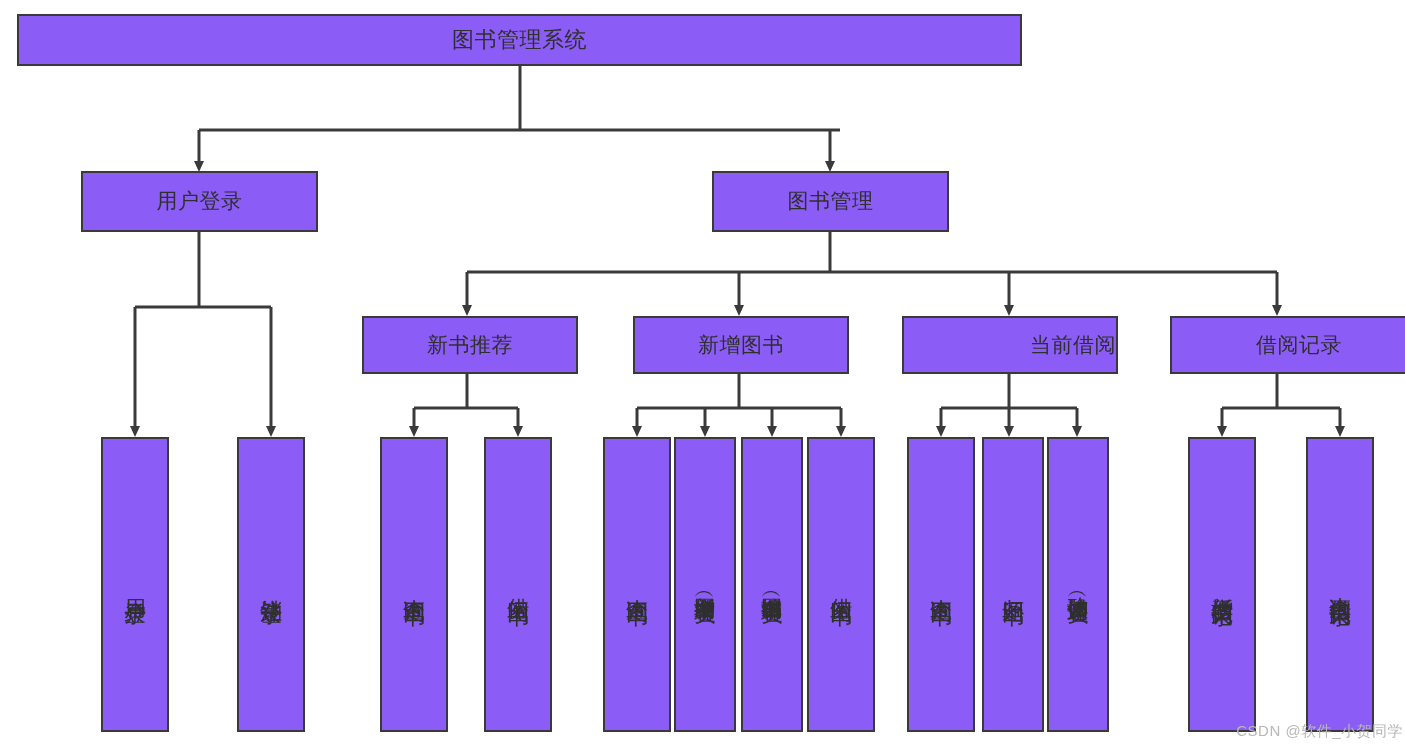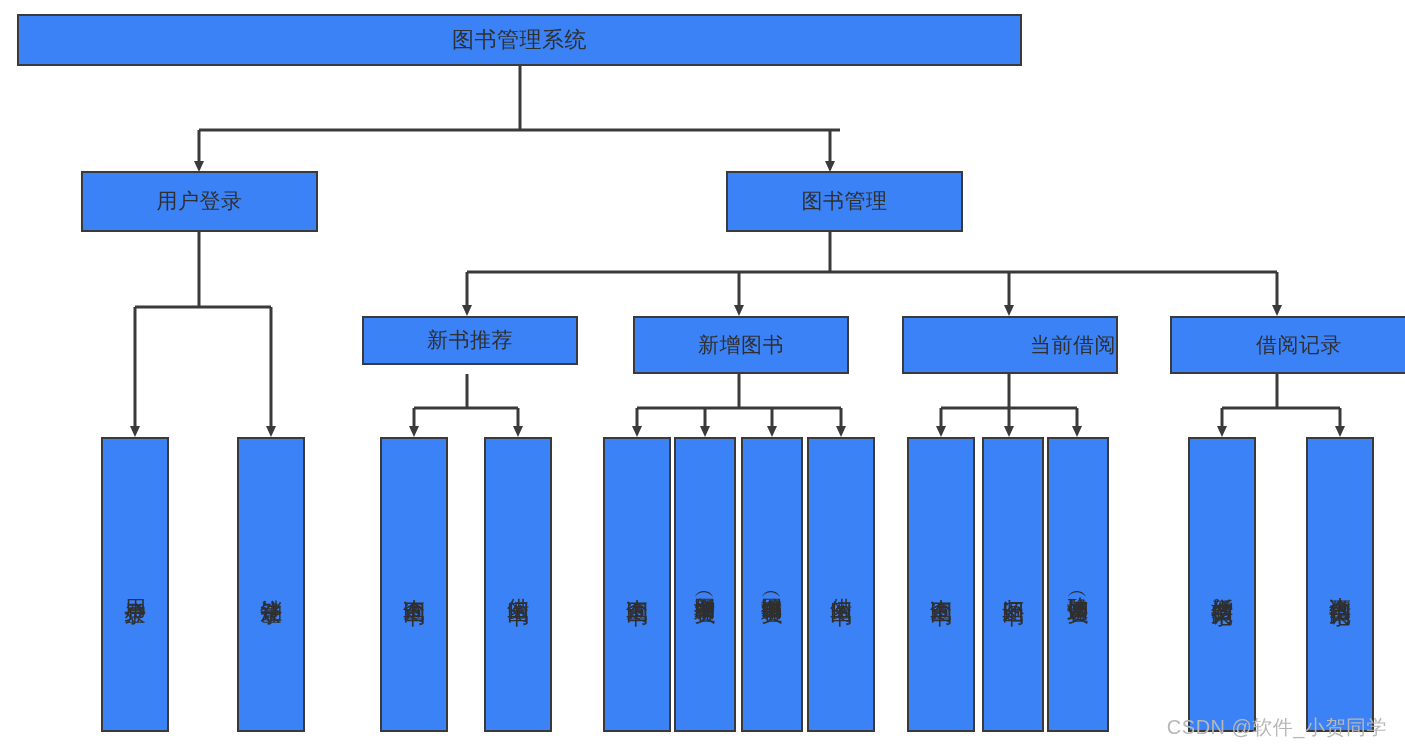--- a/index.html
+++ b/index.html
@@ -21,21 +21,21 @@
     position: absolute;
     left: 0;
     top: 0;
     width: 1405px;
     height: 747px;
     pointer-events: none;
   }
   .node {
     position: absolute;
     box-sizing: border-box;
-    background: #3b82f6;
+    background: #8b5cf6;
     border: 2px solid #3a3a3a;
     display: flex;
     align-items: center;
     justify-content: center;
     color: #2f2f2f;
     z-index: 2;
   }
   .node .label {
     display: block;
     text-align: center;
@@ -59,23 +59,23 @@
     line-height: 1.12;
     letter-spacing: 2px;
     white-space: nowrap;
   }
   .node.vert.tall .label {
     font-size: 21px;
     letter-spacing: 1px;
   }
   .watermark {
     position: absolute;
-    right: 18px;
+    right: 2px;
     bottom: 6px;
-    font-size: 20px;
+    font-size: 15px;
     color: #b7b7b7;
     letter-spacing: 0.5px;
     z-index: 5;
     white-space: nowrap;
   }
 </style>
 </head>
 <body>
 
 <div id="canvas">
@@ -130,25 +130,25 @@
     </g>
   </svg>
 
   <div class="node root horiz" style="left:17px; top:14px; width:1005px; height:52px;">
     <span class="label">图书管理系统</span>
   </div>
 
   <div class="node horiz" style="left:81px; top:171px; width:237px; height:61px;">
     <span class="label">用户登录</span>
   </div>
-  <div class="node horiz" style="left:712px; top:171px; width:237px; height:61px;margin-left:14px;">
+  <div class="node horiz" style="left:712px; top:171px; width:237px; height:61px;">
     <span class="label">图书管理</span>
   </div>
 
-  <div class="node horiz" style="left:362px; top:316px; width:216px; height:49px;">
+  <div class="node horiz" style="left:362px; top:316px; width:216px; height:58px;">
     <span class="label">新书推荐</span>
   </div>
   <div class="node horiz" style="left:633px; top:316px; width:216px; height:58px;">
     <span class="label">新增图书</span>
   </div>
   <div class="node horiz" style="left:902px; top:316px; width:216px; height:58px;justify-content:flex-end;">
     <span class="label">当前借阅</span>
   </div>
   <div class="node horiz" style="left:1170px; top:316px; width:258px; height:58px;">
     <span class="label">借阅记录</span>

